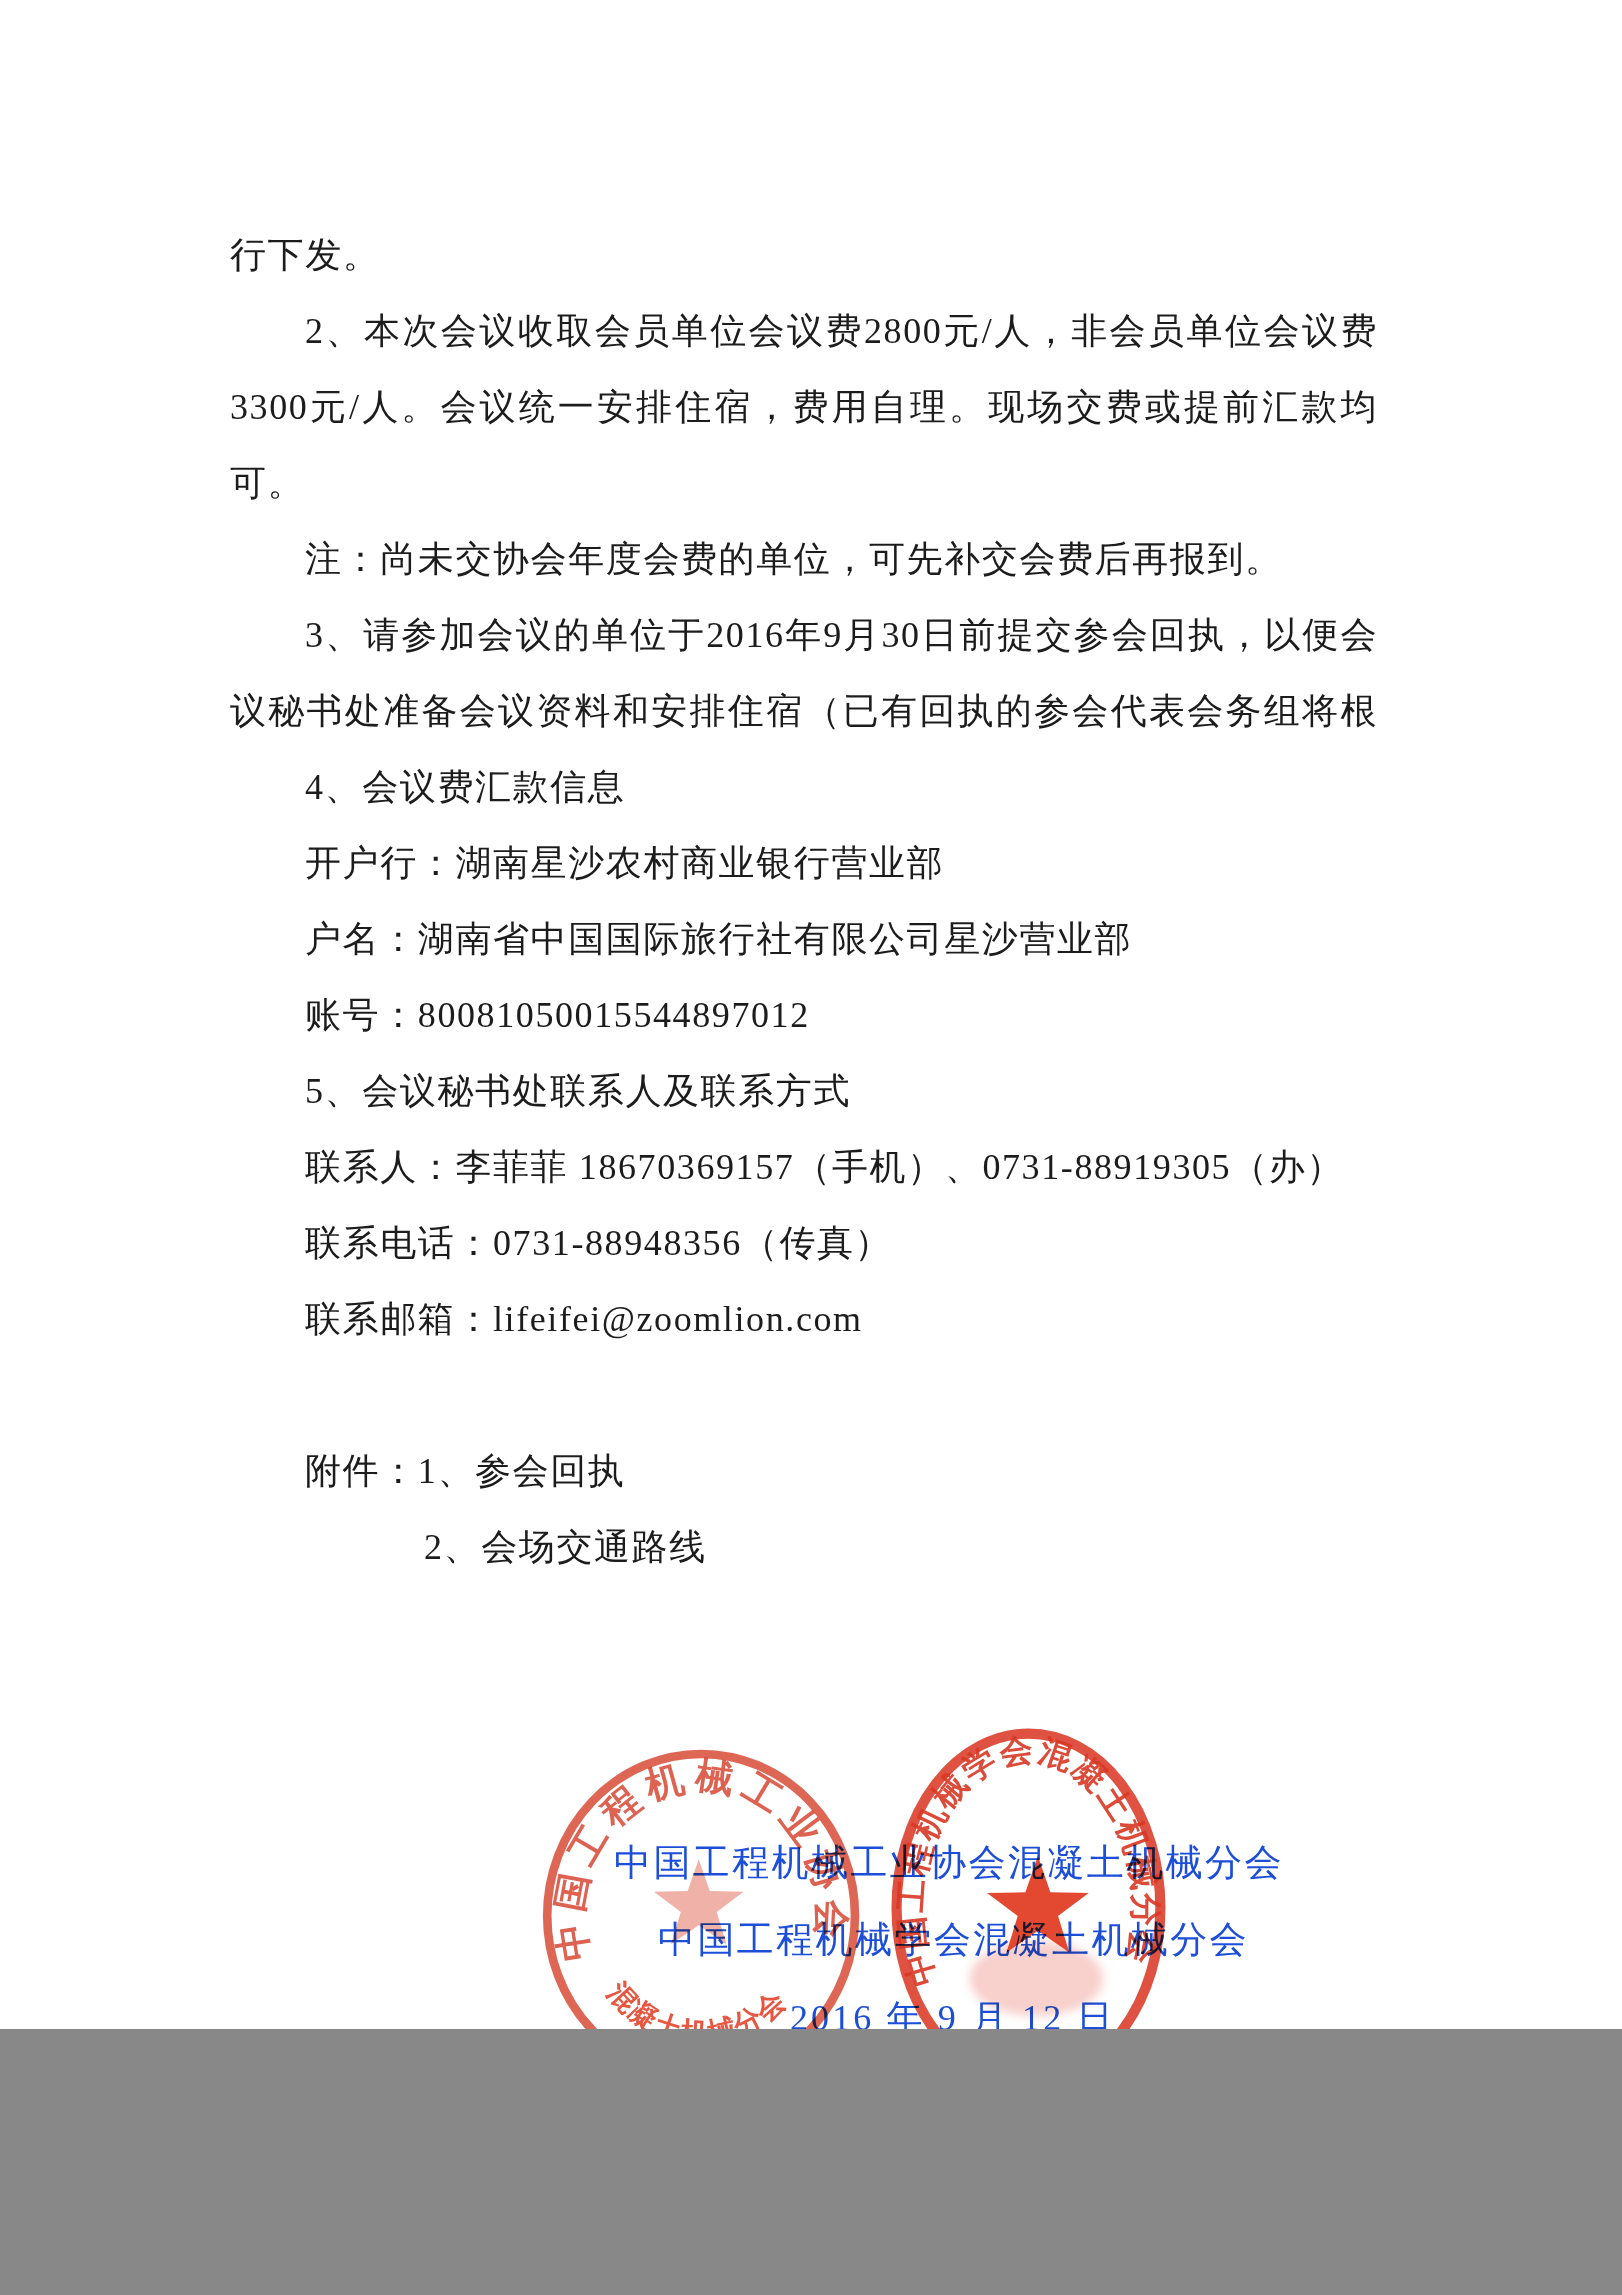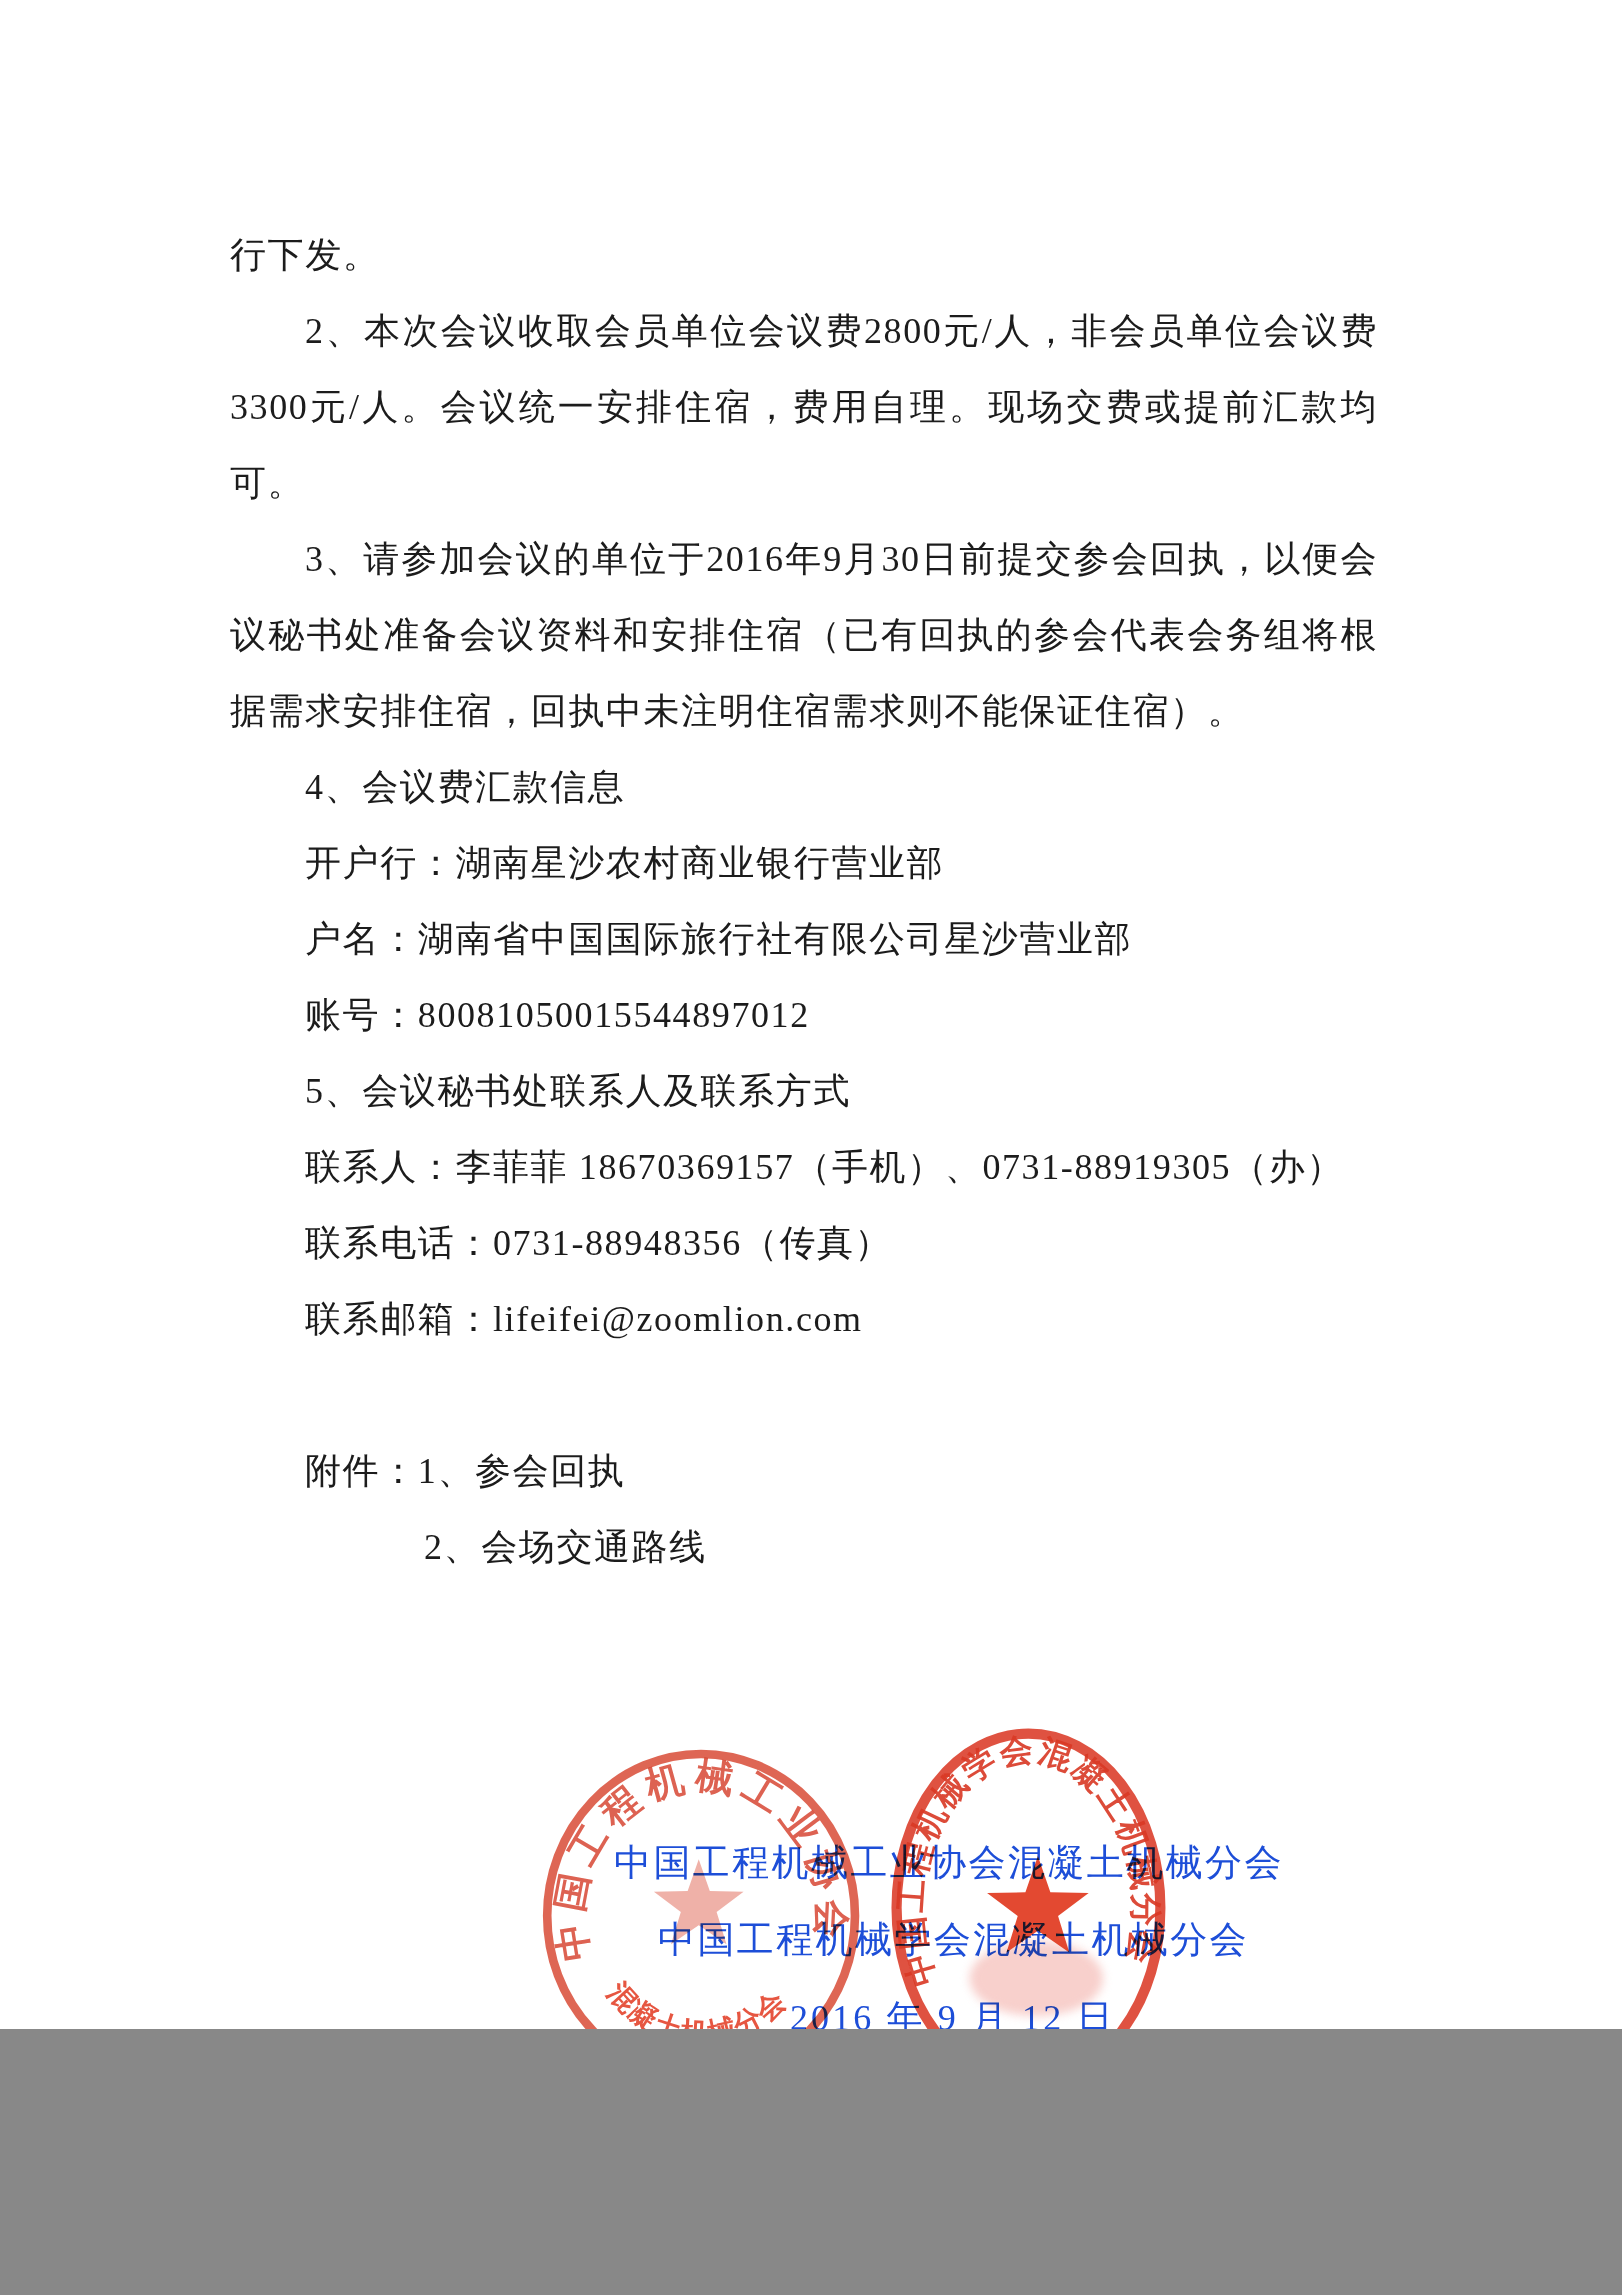--- a/index.html
+++ b/index.html
@@ -83,23 +83,23 @@
 </head>
 <body>
 
 <div class="page">
 
   <div class="body-text">
     <div class="ln">行下发。</div>
     <div class="ln ind fill">2、本次会议收取会员单位会议费2800元/人，非会员单位会议费</div>
     <div class="ln fill">3300元/人。会议统一安排住宿，费用自理。现场交费或提前汇款均</div>
     <div class="ln">可。</div>
+    <div class="ln ind">注：尚未交协会年度会费的单位，可先补交会费后再报到。</div>
     <div class="ln ind fill">3、请参加会议的单位于2016年9月30日前提交参会回执，以便会</div>
     <div class="ln fill">议秘书处准备会议资料和安排住宿（已有回执的参会代表会务组将根</div>
-    <div class="ln">据需求安排住宿，回执中未注明住宿需求则不能保证住宿）。</div>
     <div class="ln ind">4、会议费汇款信息</div>
     <div class="ln ind">开户行：湖南星沙农村商业银行营业部</div>
     <div class="ln ind">户名：湖南省中国国际旅行社有限公司星沙营业部</div>
     <div class="ln ind">账号：80081050015544897012</div>
     <div class="ln ind">5、会议秘书处联系人及联系方式</div>
     <div class="ln ind">联系人：李菲菲 18670369157（手机）、0731-88919305（办）</div>
     <div class="ln ind">联系电话：0731-88948356（传真）</div>
     <div class="ln ind">联系邮箱：lifeifei@zoomlion.com</div>
     <div class="ln"></div>
     <div class="ln ind">附件：1、参会回执</div>

